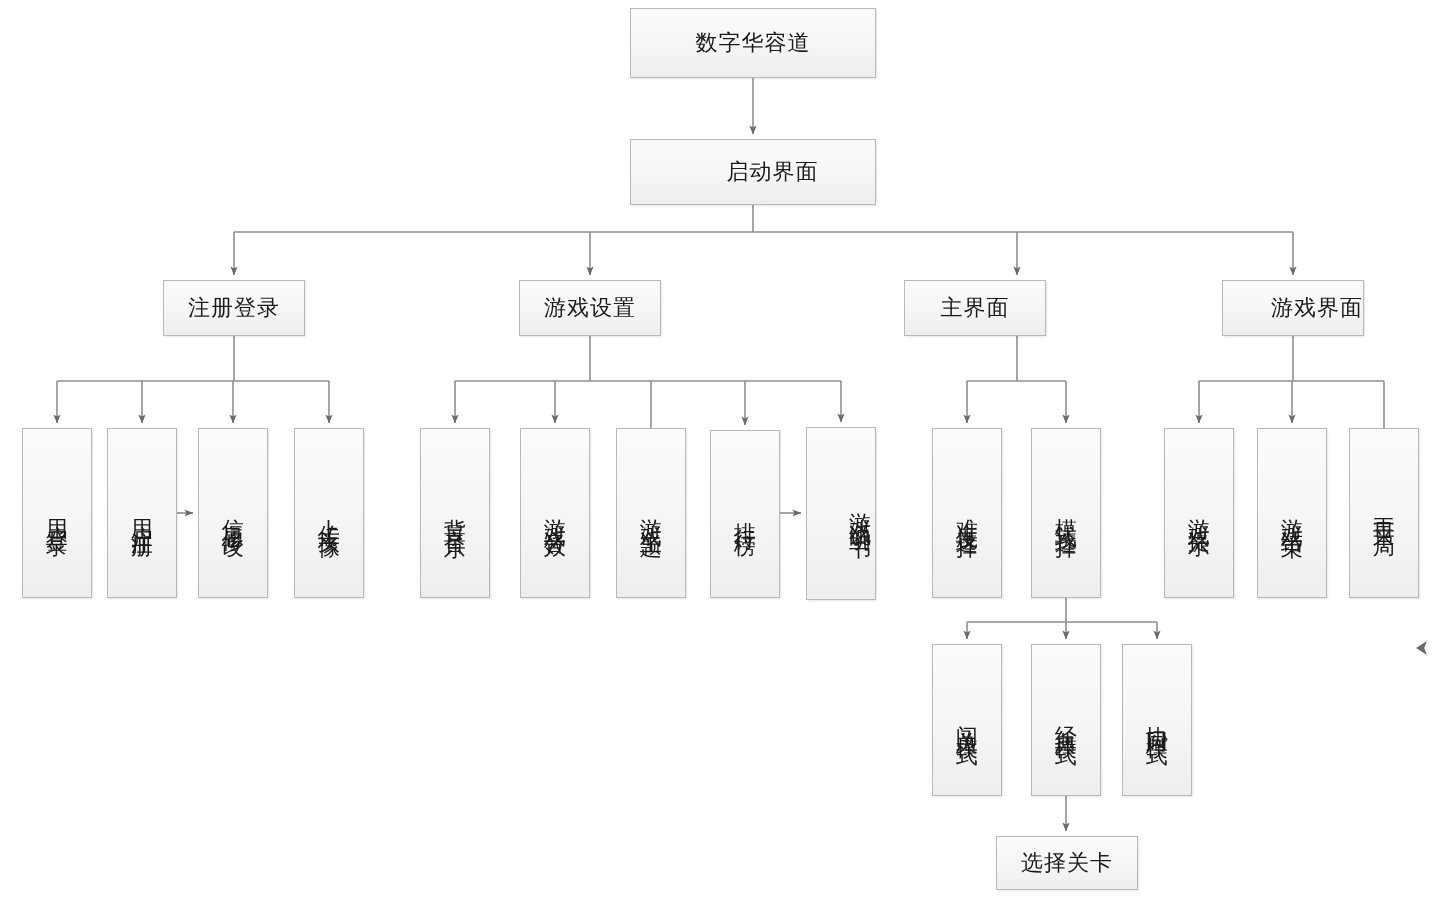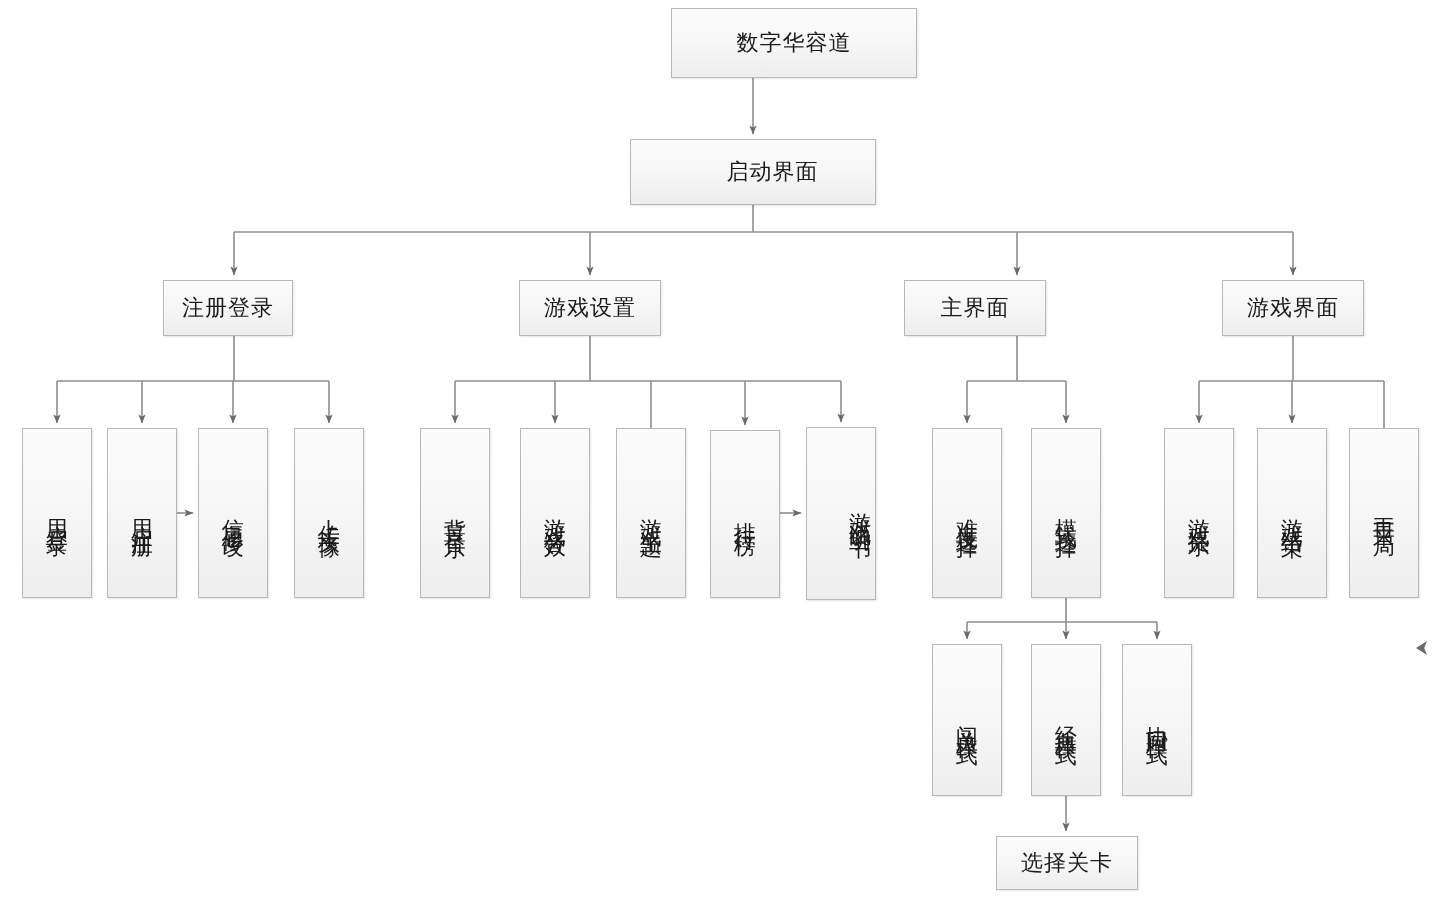--- a/index.html
+++ b/index.html
@@ -123,41 +123,41 @@
       <path d="M1157,622 L1157,639" marker-end="url(#ah)"></path>
 
       <path d="M1066,796 L1066,831" marker-end="url(#ah)"></path>
     </g>
 
     <g>
       <path d="M1427,641 L1416,648 L1427,655 L1424.2,648 Z" fill="#6a6a6a"></path>
     </g>
   </svg>
 
-  <div class="node" style="left:630px; top:8px; width:246px; height:70px;margin-left:41px;">
+  <div class="node" style="left:630px; top:8px; width:246px; height:70px;">
     <span class="lbl">数字华容道</span>
   </div>
 
   <div class="node" style="left:630px; top:139px; width:246px; height:66px;padding-left:39px;">
     <span class="lbl">启动界面</span>
   </div>
 
-  <div class="node" style="left:163px; top:280px; width:130px; height:56px;">
+  <div class="node" style="left:163px; top:280px; width:142px; height:56px;">
     <span class="lbl">注册登录</span>
   </div>
 
   <div class="node" style="left:519px; top:280px; width:142px; height:56px;">
     <span class="lbl">游戏设置</span>
   </div>
 
   <div class="node" style="left:904px; top:280px; width:142px; height:56px;">
     <span class="lbl">主界面</span>
   </div>
 
-  <div class="node" style="left:1222px; top:280px; width:142px; height:56px;">
+  <div class="node" style="left:1222px; top:280px; width:142px; height:56px;justify-content:flex-end;">
     <span class="lbl">游戏界面</span>
   </div>
 
   <div class="node vertical" style="left:22px; top:428px; width:70px; height:170px;">
     <span class="lbl">用户登录</span>
   </div>
 
   <div class="node vertical" style="left:107px; top:428px; width:70px; height:170px;">
     <span class="lbl">用户注册</span>
   </div>

